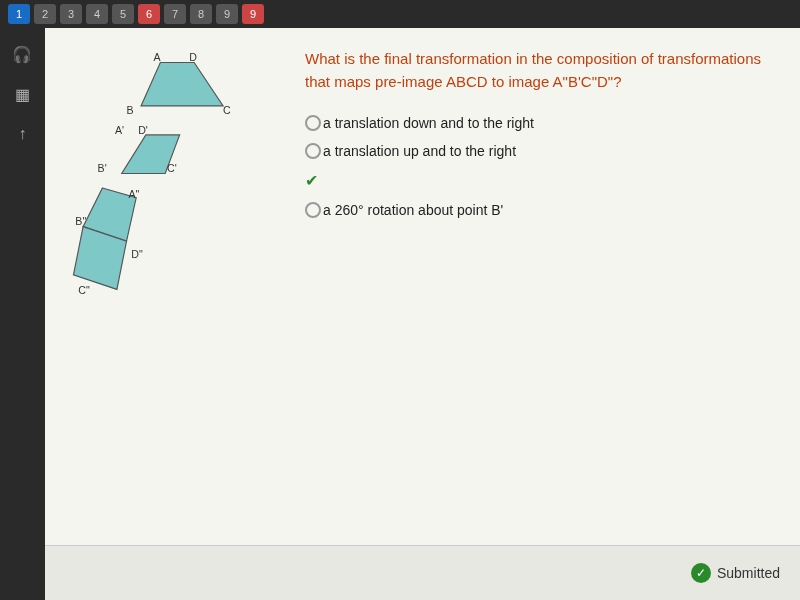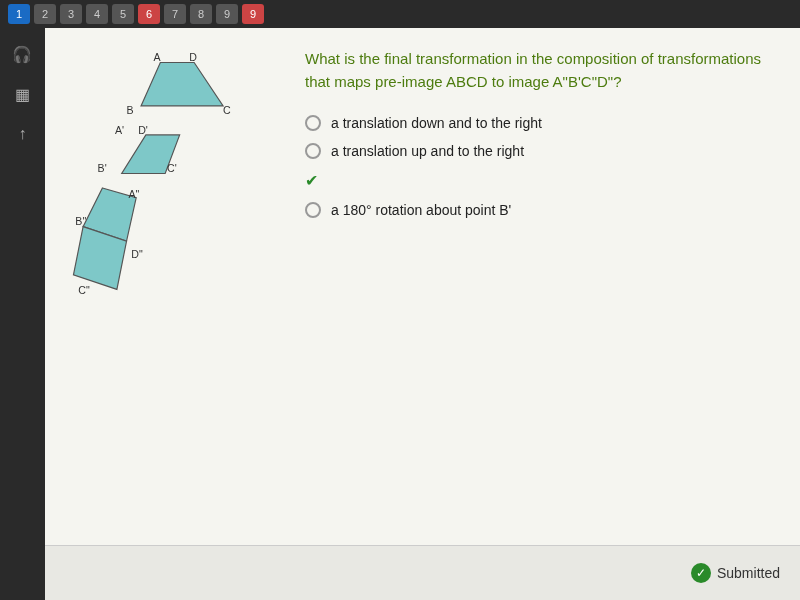--- a/index.html
+++ b/index.html
@@ -90,35 +90,35 @@
       flex-shrink: 0;
       position: relative;
     }
 
     .question-area {
       flex: 1;
     }
 
     .question-text {
       font-size: 15px;
-      color: #4d7c0f;
+      color: #c2410c;
       line-height: 1.5;
       margin-bottom: 22px;
     }
 
     .answer-choices {
       display: flex;
       flex-direction: column;
       gap: 12px;
     }
 
     .choice {
       display: flex;
       align-items: center;
-      gap: 10px;
+      gap: 2px;
       font-size: 14px;
       color: #222;
       cursor: pointer;
     }
 
     .radio-circle {
       width: 16px;
       height: 16px;
       border-radius: 50%;
       border: 2px solid #999;
@@ -239,21 +239,21 @@
             <div class="radio-circle"></div>
             <span>a translation up and to the right</span>
           </div>
 
           <div class="choice">
             <span class="check-icon">✔</span>
           </div>
 
           <div class="choice">
             <div class="radio-circle"></div>
-            <span>a 180° rotation about point B'</span>
+            <span>a 260° rotation about point B'</span>
           </div>
 
         </div>
       </div>
 
     </div>
 
     <div class="bottom-bar">
       <div class="submitted-badge">
         <div class="submitted-check">✓</div>

